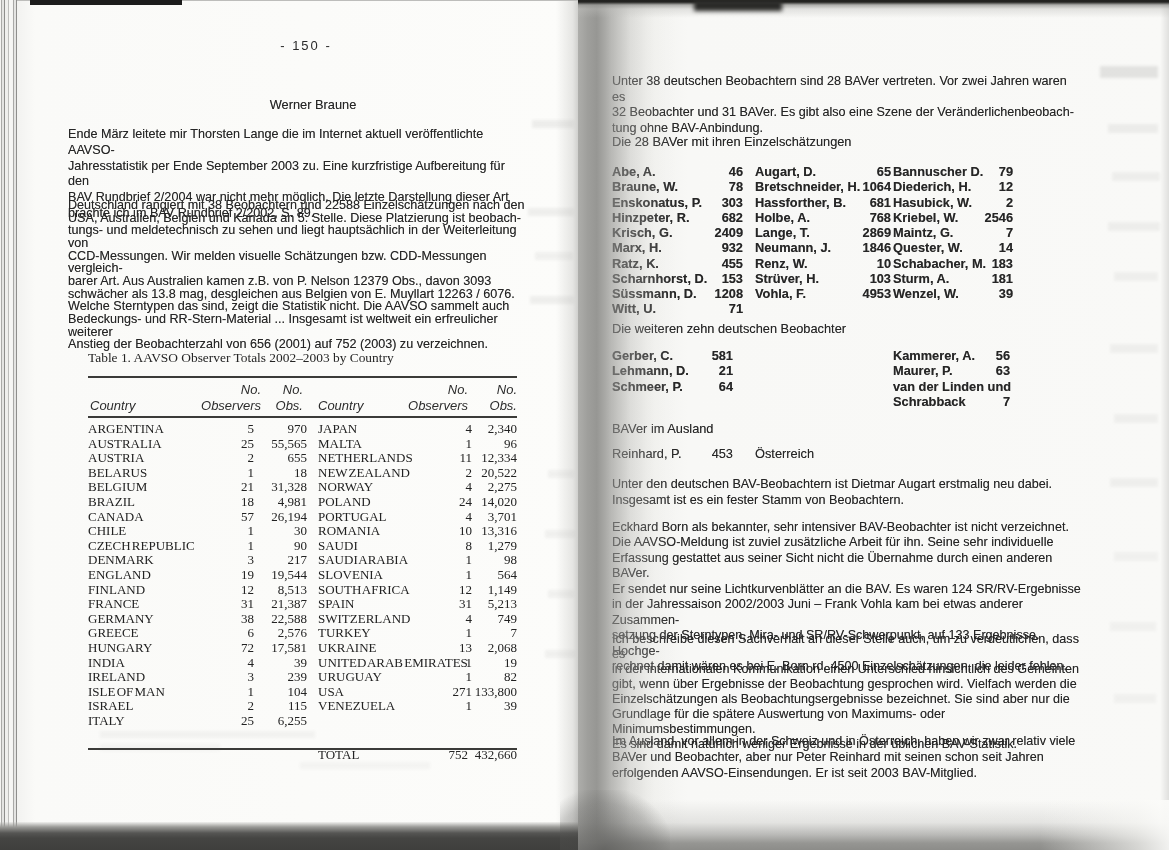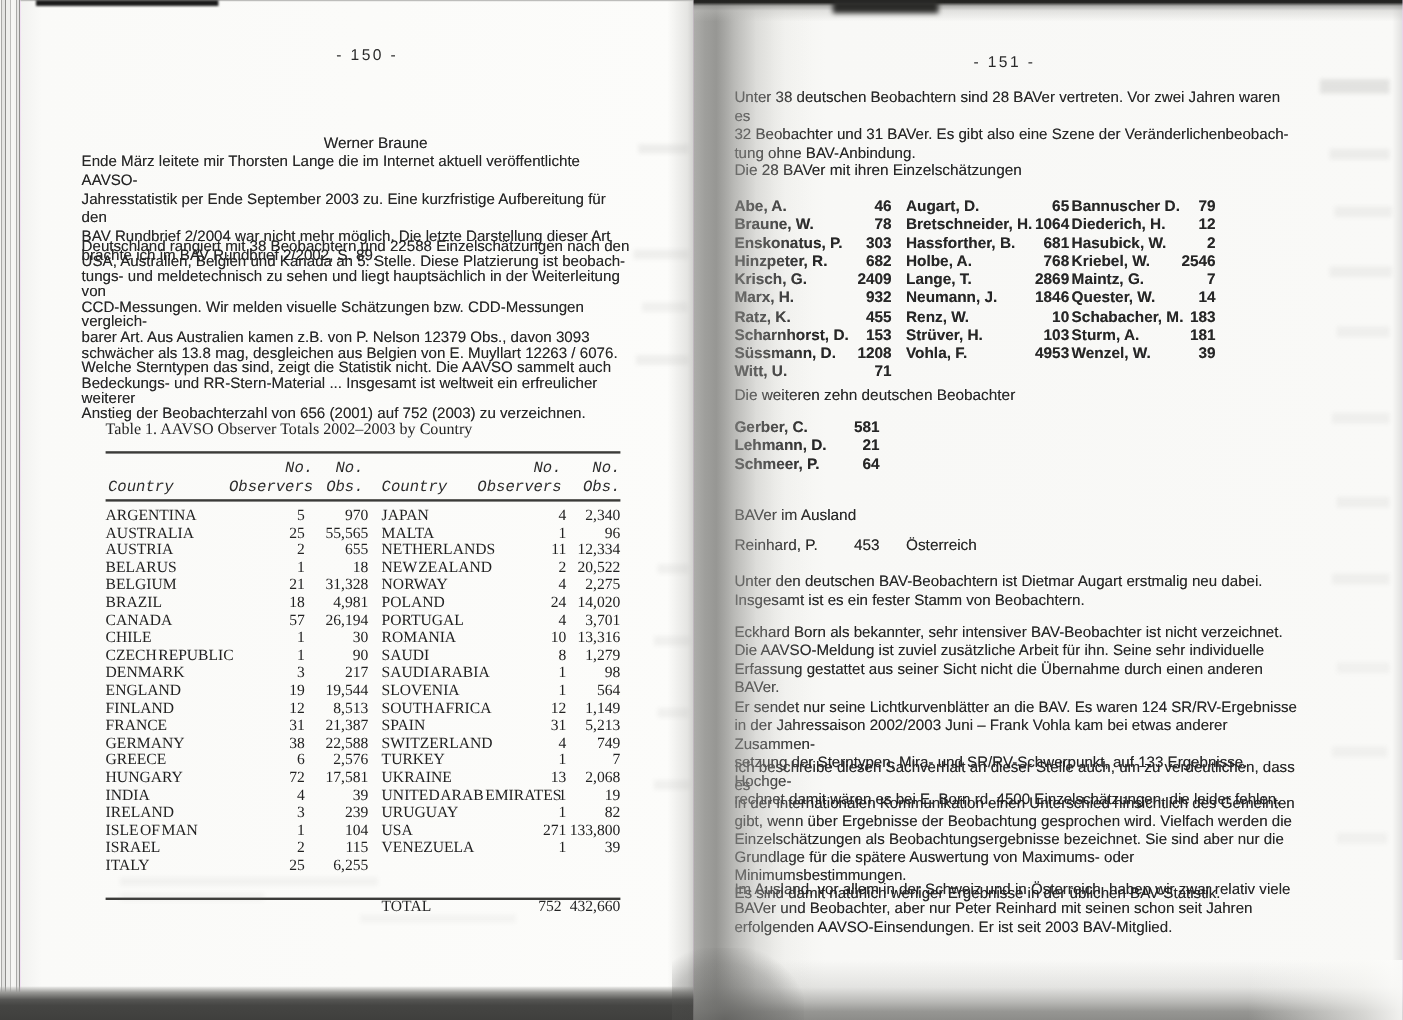--- a/index.html
+++ b/index.html
@@ -69,41 +69,41 @@
   
   .abs{position:absolute;}
   .pageno{font-size:13px;letter-spacing:2px;text-align:center;color:#2a2a2a;}
   .h-bold{font-weight:bold;font-size:13.2px;}
   .para{font-size:12.6px;white-space:pre-line;color:#262626;text-shadow:0 0 .4px rgba(40,40,40,.5);}
   .sans13{font-size:12.8px;color:#262626;text-shadow:0 0 .4px rgba(40,40,40,.5);}
   
   .serif{font-family:"Liberation Serif", serif;margin-top:16px;}
   .tbl-caption{font-family:"Liberation Serif", serif;font-size:13.4px;color:#242424;}
   .rule{position:absolute;left:88px;width:429px;height:2px;background:#3b3b39;}
-  .th{font-family:Liberation Mono, monospace;font-style:italic;font-size:13px;color:#2c2c2c;position:absolute;}
+  .th{font-family:Liberation Sans, sans-serif;font-style:italic;font-size:13px;color:#2c2c2c;position:absolute;}
   .th.r{text-align:right;}
   table.data{border-collapse:collapse;table-layout:fixed;font-family:"Liberation Serif", serif;font-size:13px;color:#222;}
   table.data td{padding:0;line-height:14.6px;white-space:nowrap;overflow:visible;}
   td.c-name{word-spacing:-2px;}
   td.c-num{text-align:right;}
   
   table.names{border-collapse:collapse;table-layout:fixed;font-size:12.8px;color:#262626;font-weight:bold;}
   table.names td{padding:0;line-height:15.25px;white-space:nowrap;overflow:visible;text-shadow:0 0 .4px rgba(40,40,40,.5);}
   table.names td.v{text-align:right;}
 </style>
 </head>
 <body>
 
 <div class="scan">
 
   <div class="edge-stripes"></div>
 
   <div class="page-left">
     <div class="abs pageno" style="left:53px;top:38px;width:472px;">- 150 -</div>
-    <div class="abs sans13" style="left:53px;top:111px;width:486px;text-align:center;">Werner Braune</div>
+    <div class="abs sans13" style="left:53px;top:97px;width:486px;text-align:center;">Werner Braune</div>
 
     <div class="abs para" style="left:51px;top:127px;width:460px;line-height:15.8px;">Ende März leitete mir Thorsten Lange die im Internet aktuell veröffentlichte AAVSO-
 Jahresstatistik per Ende September 2003 zu. Eine kurzfristige Aufbereitung für den
 BAV Rundbrief 2/2004 war nicht mehr möglich. Die letzte Darstellung dieser Art
 brachte ich im BAV Rundbrief 2/2002, S. 89.</div>
     <div class="abs para" style="left:51px;top:199px;width:472px;line-height:12.65px;">Deutschland rangiert mit 38 Beobachtern und 22588 Einzelschätzungen nach den
 USA, Australien, Belgien und Kanada an 5. Stelle. Diese Platzierung ist beobach-
 tungs- und meldetechnisch zu sehen und liegt hauptsächlich in der Weiterleitung von
 CCD-Messungen. Wir melden visuelle Schätzungen bzw. CDD-Messungen vergleich-
 barer Art. Aus Australien kamen z.B. von P. Nelson 12379 Obs., davon 3093
@@ -355,21 +355,20 @@
     </table>
 
     <div>
       <div class="abs serif" style="left:301px;top:731px;font-size:13px;">TOTAL</div>
       <div class="abs serif" style="left:381px;top:731px;width:70px;text-align:right;font-size:13px;">752</div>
       <div class="abs serif" style="left:425px;top:731px;width:75px;text-align:right;font-size:13px;">432,660</div>
     </div>
   </div>
 
   <div class="page-right">
-    <div class="abs pageno" style="left:34px;top:44px;width:450px;">- 151 -</div>
 
     <div class="abs para" style="left:34px;top:74px;width:465px;line-height:15.5px;">Unter 38 deutschen Beobachtern sind 28 BAVer vertreten. Vor zwei Jahren waren es
 32 Beobachter und 31 BAVer. Es gibt also eine Szene der Veränderlichenbeobach-
 tung ohne BAV-Anbindung.</div>
 
     <div class="abs sans13" style="left:34px;top:134px;">Die 28 BAVer mit ihren Einzelschätzungen</div>
 
     <table class="names abs" style="left:34px;top:164px;width:131px;">
       <colgroup>
           <col style="width:92px">
@@ -519,20 +518,44 @@
             <td>Gerber, C.</td>
             <td class="v">581</td>
           </tr>
           <tr>
             <td>Lehmann, D.</td>
             <td class="v">21</td>
           </tr>
           <tr>
             <td>Schmeer, P.</td>
             <td class="v">64</td>
+          </tr>
+      </tbody>
+    </table>
+    <table class="names abs" style="left:315px;top:348px;width:117px;">
+      <colgroup>
+          <col style="width:85px">
+          <col style="width:32px">
+        </colgroup>
+      <tbody>
+        <tr>
+            <td>Kammerer, A.</td>
+            <td class="v">56</td>
+          </tr>
+          <tr>
+            <td>Maurer, P.</td>
+            <td class="v">63</td>
+          </tr>
+          <tr>
+            <td>van der Linden und</td>
+            <td class="v"></td>
+          </tr>
+          <tr>
+            <td>Schrabback</td>
+            <td class="v">7</td>
           </tr>
       </tbody>
     </table>
 
     <div class="abs sans13" style="left:34px;top:421px;">BAVer im Ausland</div>
 
     <div>
       <div class="abs sans13" style="left:34px;top:446px;">Reinhard, P.</div>
       <div class="abs sans13" style="left:108px;top:446px;width:47px;text-align:right;">453</div>
       <div class="abs sans13" style="left:177px;top:446px;">Österreich</div>

